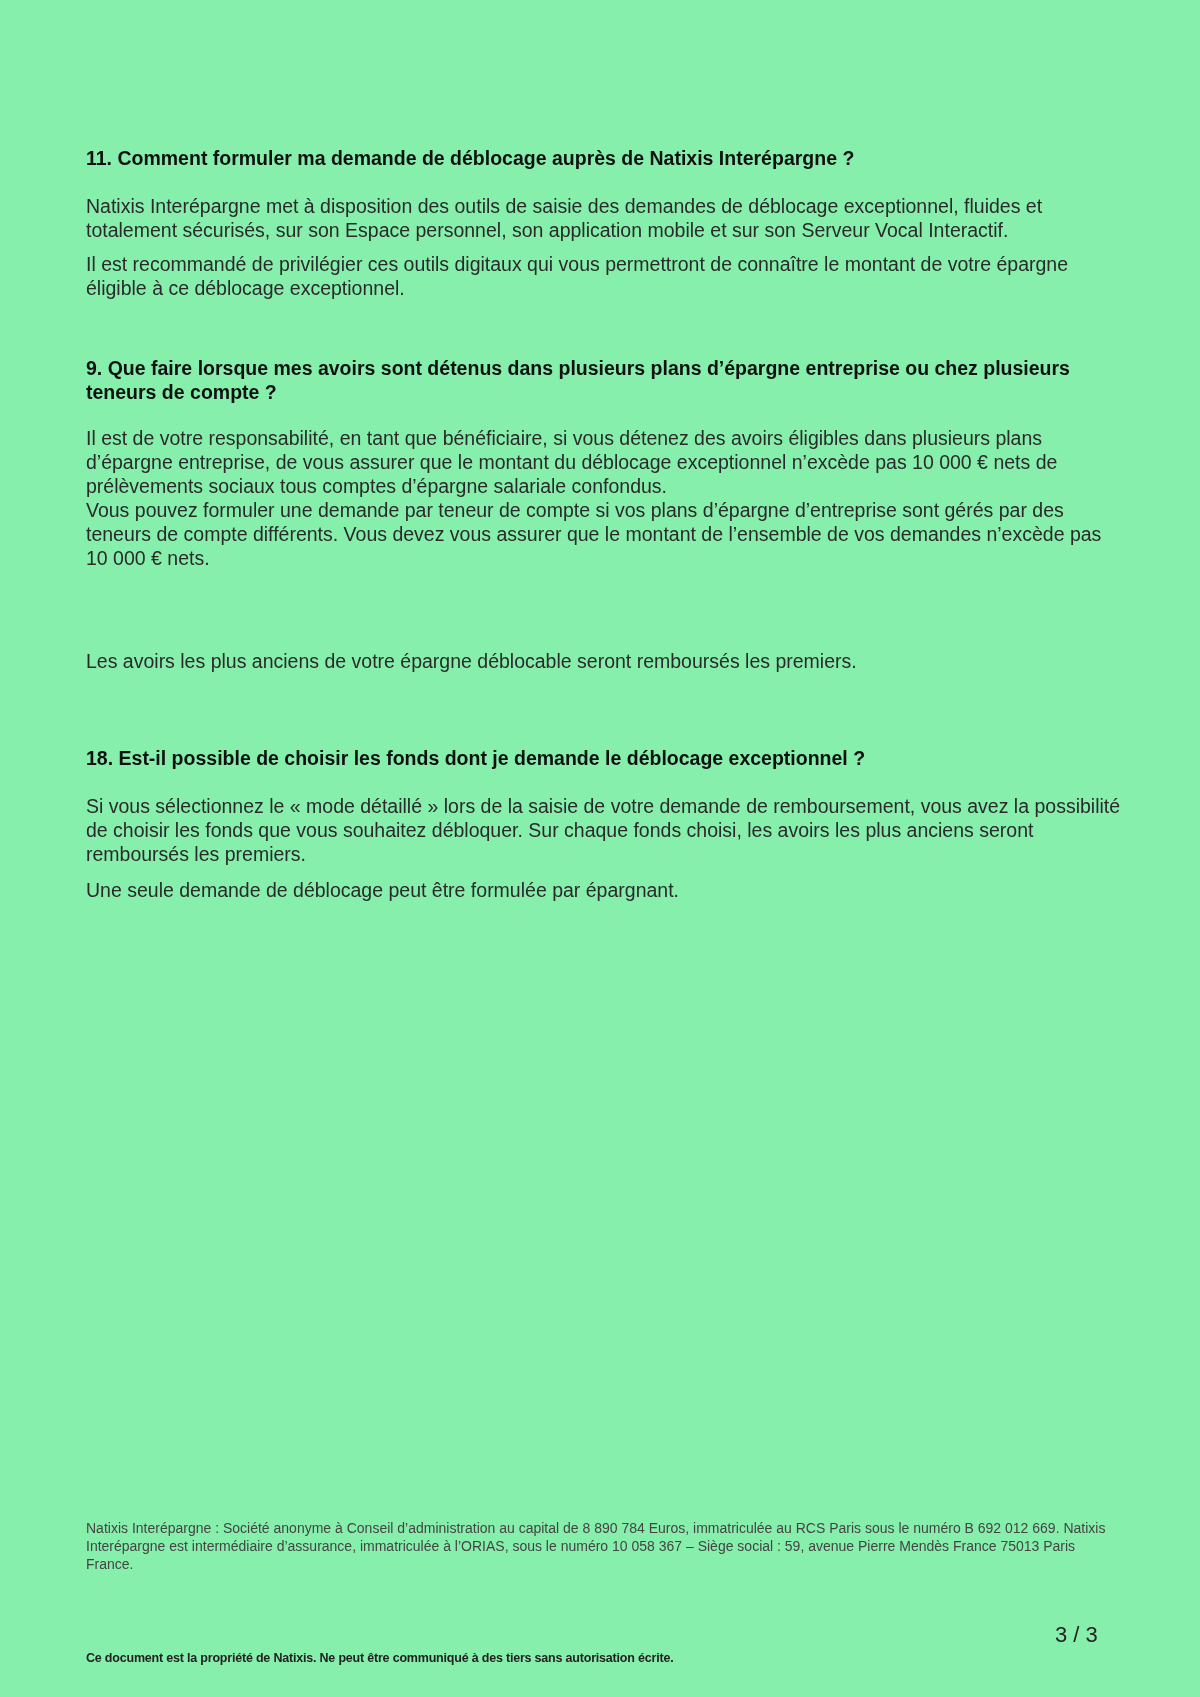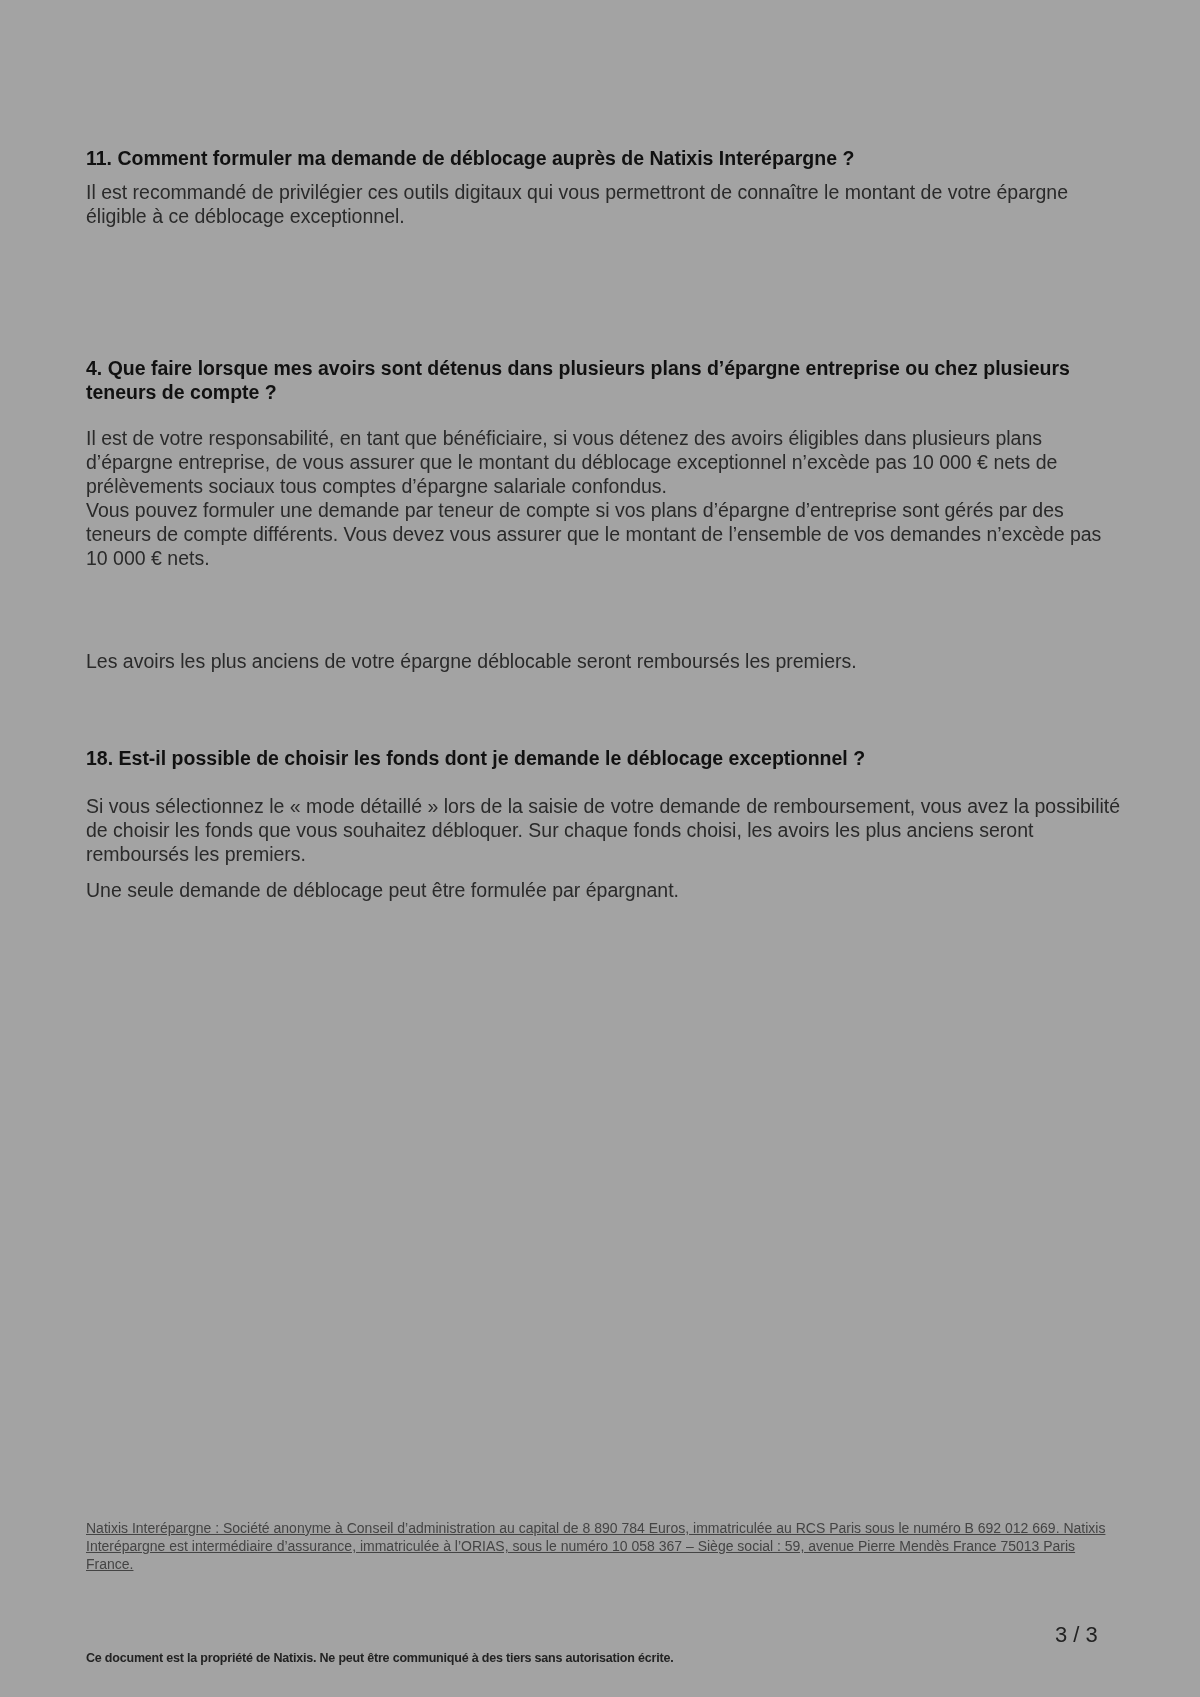--- a/index.html
+++ b/index.html
@@ -13,21 +13,21 @@
       position: relative;
       overflow: hidden;
       font-family: "Liberation Sans", sans-serif;
       color: #1f1f1f;
     }
     .page {
       position: absolute;
       left: 0; top: 0;
       width: 1200px;
       height: 1697px;
-      background: #a3a3a3;
+      background: #86efac;
     }
     .block {
       position: absolute;
       left: 86px;
       width: 1040px;
     }
     .q-title {
       font-weight: bold;
       font-size: 19.5px;
       line-height: 24px;
@@ -42,21 +42,20 @@
     }
     .footer-legal {
       position: absolute;
       left: 86px;
       top: 1519px;
       width: 1040px;
       font-size: 14px;
       line-height: 18px;
       color: #444444;
       margin: 0;
-      text-decoration: underline;
     }
     .page-number {
       position: absolute;
       left: 1055px;
       top: 1622px;
       font-size: 22px;
       color: #222222;
     }
     .footer-note {
       position: absolute;
@@ -68,25 +67,26 @@
       font-weight: bold;
     }
   </style>
 </head>
 <body>
 
 <div class="page">
 
   <div class="block" style="top:146px;">
     <h2 class="q-title">11. Comment formuler ma demande de déblocage auprès de Natixis Interépargne ?</h2>
+    <p class="para" style="margin-top:24px;">Natixis Interépargne met à disposition des outils de saisie des demandes de déblocage exceptionnel, fluides et totalement sécurisés, sur son Espace personnel, son application mobile et sur son Serveur Vocal Interactif.</p>
     <p class="para" style="margin-top:10px;">Il est recommandé de privilégier ces outils digitaux qui vous permettront de connaître le montant de votre épargne éligible à ce déblocage exceptionnel.</p>
   </div>
 
   <div class="block" style="top:356px;">
-    <h2 class="q-title">4. Que faire lorsque mes avoirs sont détenus dans plusieurs plans d’épargne entreprise ou chez plusieurs teneurs de compte ?</h2>
+    <h2 class="q-title">9. Que faire lorsque mes avoirs sont détenus dans plusieurs plans d’épargne entreprise ou chez plusieurs teneurs de compte ?</h2>
     <p class="para" style="margin-top:22px;">Il est de votre responsabilité, en tant que bénéficiaire, si vous détenez des avoirs éligibles dans plusieurs plans d’épargne entreprise, de vous assurer que le montant du déblocage exceptionnel n’excède pas 10 000 € nets de prélèvements sociaux tous comptes d’épargne salariale confondus.</p>
     <p class="para">Vous pouvez formuler une demande par teneur de compte si vos plans d’épargne d’entreprise sont gérés par des teneurs de compte différents. Vous devez vous assurer que le montant de l’ensemble de vos demandes n’excède pas 10 000 € nets.</p>
   </div>
 
   <div class="block" style="top:625px;">
     <p class="para" style="margin-top:24px;">Les avoirs les plus anciens de votre épargne déblocable seront remboursés les premiers.</p>
   </div>
 
   <div class="block" style="top:746px;">
     <h2 class="q-title">18. Est-il possible de choisir les fonds dont je demande le déblocage exceptionnel ?</h2>

